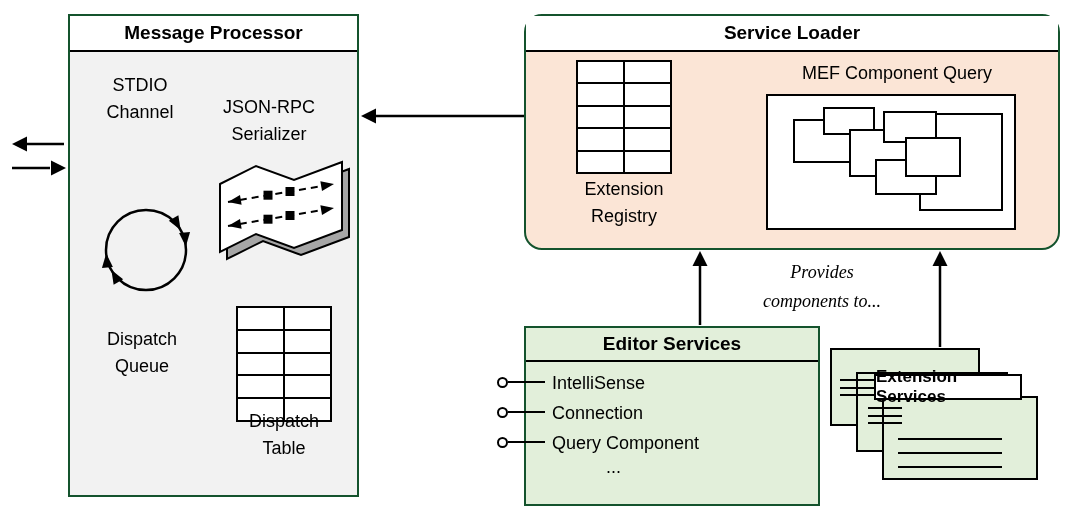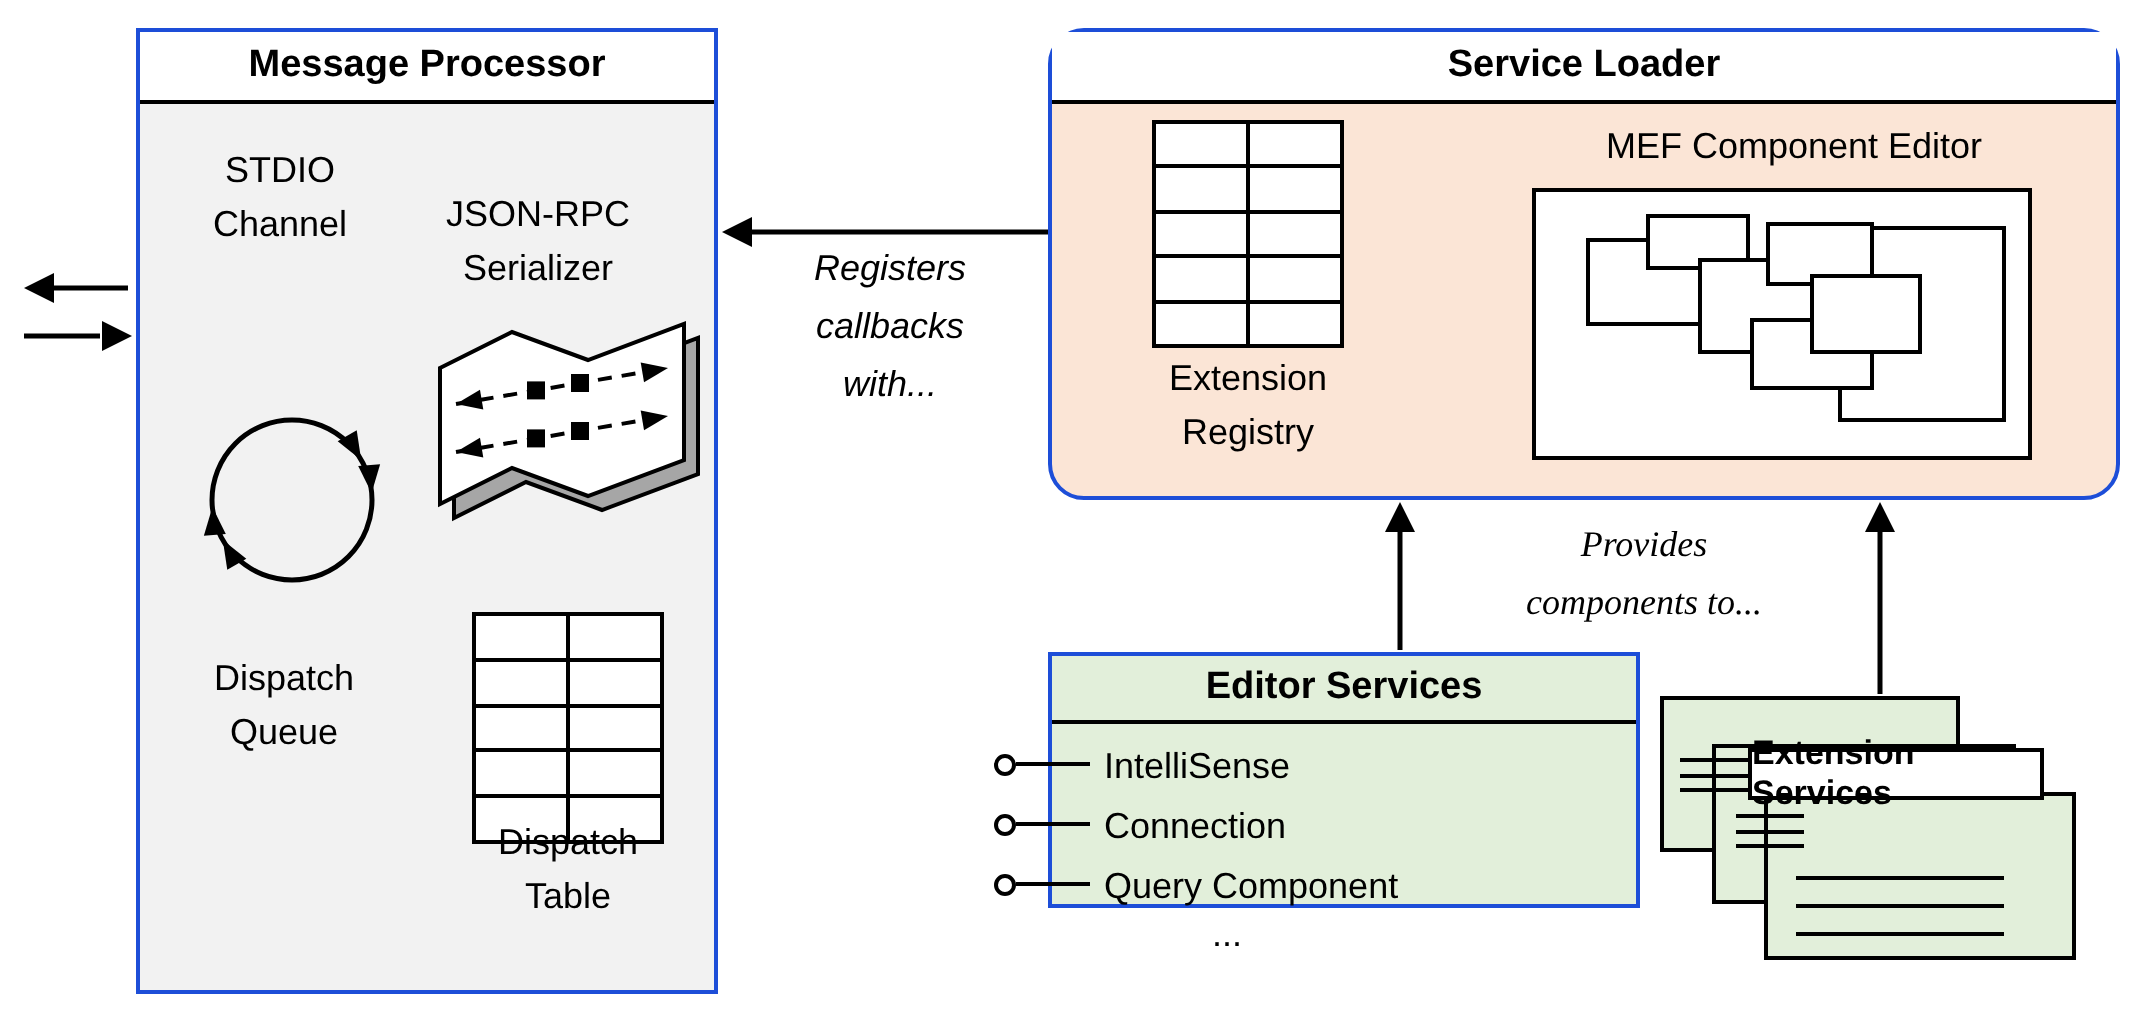--- a/index.html
+++ b/index.html
@@ -1,19 +1,19 @@
 <!DOCTYPE html>
 <html><head>
 <meta charset="utf-8">
 <style>
   * { margin:0; padding:0; box-sizing:border-box; }
   body { font-family:"Liberation Sans", sans-serif; background:#fff; color:#000; }
   .canvas { position:relative; width:1072px; height:515px; background:#fff; overflow:hidden; }
 
-  .box { position:absolute; border:2px solid #1d4ed8; }
+  .box { position:absolute; border:2px solid #14532d; }
   .box-title { position:absolute; top:0; left:0; right:0; height:36px; background:#fff;
                border-bottom:2px solid #000; display:flex; align-items:center; justify-content:center;
                font-weight:bold; font-size:19px; }
   .box-title.plain { background:transparent; height:34px; }
 
   .lbl { position:absolute; font-size:18px; line-height:27px; text-align:center; }
   .ital { font-style:italic; line-height:29px; }
 
   .grid-table { position:absolute; display:grid; grid-template-columns:1fr 1fr; grid-auto-rows:1fr;
                 gap:2px; background:#000; border:2px solid #000; }
@@ -118,38 +118,38 @@
         <span></span>
       <span></span>
         <span></span>
         <span></span>
         <span></span>
         <span></span>
     </div>
 
     <div class="lbl" style="left:42px; top:160px; width:112px;">Extension Registry</div>
 
-    <div class="lbl" style="left:216px; top:44px; width:310px;">MEF Component Editor</div>
+    <div class="lbl" style="left:216px; top:44px; width:310px;">MEF Component Query</div>
 
     <div class="mef-box" style="left:240px; top:78px; width:250px; height:136px;">
       <svg width="246" height="132" viewBox="0 0 246 132">
         <g fill="#ffffff" stroke="#000" stroke-width="2">
           <rect x="152" y="18" width="82" height="96"></rect>
           <rect x="26" y="24" width="58" height="42"></rect>
           <rect x="56" y="12" width="50" height="26"></rect>
           <rect x="82" y="34" width="62" height="46"></rect>
           <rect x="116" y="16" width="52" height="30"></rect>
           <rect x="108" y="64" width="60" height="34"></rect>
           <rect x="138" y="42" width="54" height="38"></rect>
         </g>
       </svg>
     </div>
   </div>
 
-  <div class="box" style="left:524px; top:326px; width:296px; height:128px; background:#e2efda;">
+  <div class="box" style="left:524px; top:326px; width:296px; height:180px; background:#e2efda;">
     <div class="box-title plain">Editor Services</div>
 
     <div class="es-item" style="left:26px; top:42px;">IntelliSense</div>
     <div class="es-item" style="left:26px; top:72px;text-align:center;">Connection</div>
     <div class="es-item" style="left:26px; top:102px;">Query Component</div>
     <div class="es-item" style="left:80px; top:126px;">...</div>
   </div>
 
   <div class="lolli" style="left:497px; top:377px;">
     <span class="c"></span>
@@ -180,21 +180,20 @@
       <b></b>
       <b></b>
     </div>
 
   <div class="lines" style="left:898px; top:438px; width:104px; height:30px;">
       <b></b>
       <b></b>
       <b></b>
     </div>
 
-  <div class="lbl ital" style="left:385px; top:120px; width:120px;">Registers callbacks with...</div>
   <div class="lbl ital" style="left:747px; top:258px; width:150px;font-family:Liberation Serif, serif;">Provides components to...</div>
 
   <svg class="overlay" width="1072" height="515" viewBox="0 0 1072 515">
     <g>
       <line x1="64" y1="144" x2="26" y2="144" stroke="#000" stroke-width="2.5"></line>
       <polygon points="12,144 27,136.5 27,151.5" fill="#000"></polygon>
     </g>
     <g>
       <line x1="12" y1="168" x2="50" y2="168" stroke="#000" stroke-width="2.5"></line>
       <polygon points="66,168 51,160.5 51,175.5" fill="#000"></polygon>

